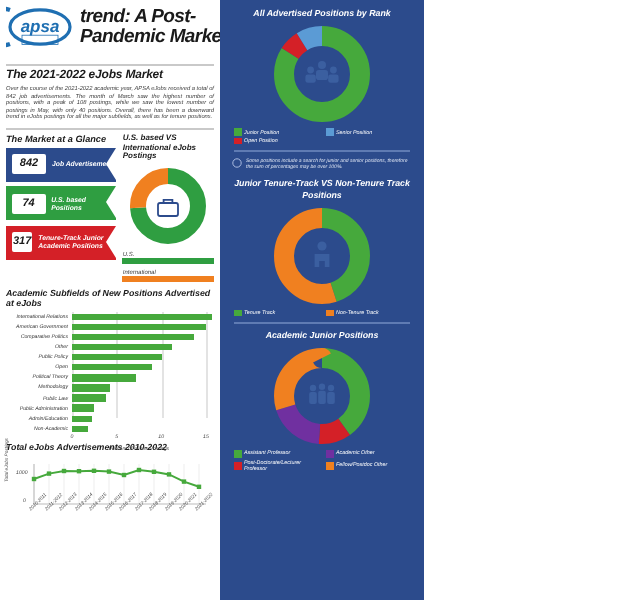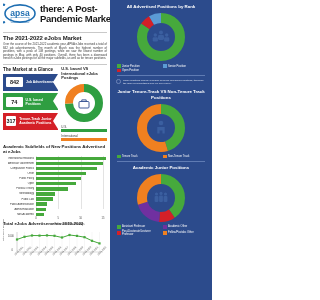--- a/index.html
+++ b/index.html
@@ -2,21 +2,21 @@
 <html><head>
 <meta charset="utf-8">
 <style>
   * { box-sizing: border-box; margin: 0; padding: 0; }
   html, body {
     width: 212px; height: 300px;
     font-family: "Liberation Sans", sans-serif;
     background: #ffffff;
     overflow: hidden;
   }
-  .page { position: relative; width: 212px; height: 300px; display: flex; }
+  .page { position: relative; width: 212px; height: 300px; display: flex; font-style: italic; }
 
   
   .left { width: 110px; height: 300px; background: #ffffff; padding: 3px 3px 0 3px; position: relative; }
 
   .masthead { display: flex; align-items: flex-start; gap: 3px; height: 27px; }
   .logo { width: 34px; height: 20px; position: relative; flex: none; }
   .logo svg { display: block; }
   .title-blk { padding-top: 1px; }
   .title-l1, .title-l2 {
     font-size: 9.5px; font-weight: bold; color: #1a1a1a;
@@ -118,21 +118,21 @@
     <div class="masthead">
       <div class="logo">
         <svg width="34" height="21" viewBox="0 0 34 21">
           <path d="M2,2 a9,9 0 1,0 0,17" fill="none" stroke="#1f6fb2" stroke-width="2.2"></path>
           <ellipse cx="17" cy="10.5" rx="15" ry="8.6" fill="none" stroke="#1f6fb2" stroke-width="1.6"></ellipse>
           <text x="17" y="13" font-size="8.5" font-weight="bold" fill="#1f6fb2" text-anchor="middle" font-family="Liberation Sans, sans-serif">apsa</text>
           <rect x="8" y="14.6" width="18" height="4.6" fill="none" stroke="#1f6fb2" stroke-width="0.4"></rect>
         </svg>
       </div>
       <div class="title-blk">
-        <div class="title-l1">there: A Post-</div>
+        <div class="title-l1">trend: A Post-</div>
         <div class="title-l2">Pandemic Market</div>
       </div>
     </div>
 
     <div class="rule"></div>
 
     <div class="sec-head">The 2021-2022 eJobs Market</div>
     <div class="body-copy">Over the course of the 2021-2022 academic year, APSA eJobs received a total of 842 job advertisements. The month of March saw the highest number of positions, with a peak of 108 postings, while we saw the lowest number of postings in May, with only 40 positions. Overall, there has been a downward trend in eJobs postings for all the major subfields, as well as for tenure positions.</div>
 
     <div class="rule" style="margin-top:3px"></div>

